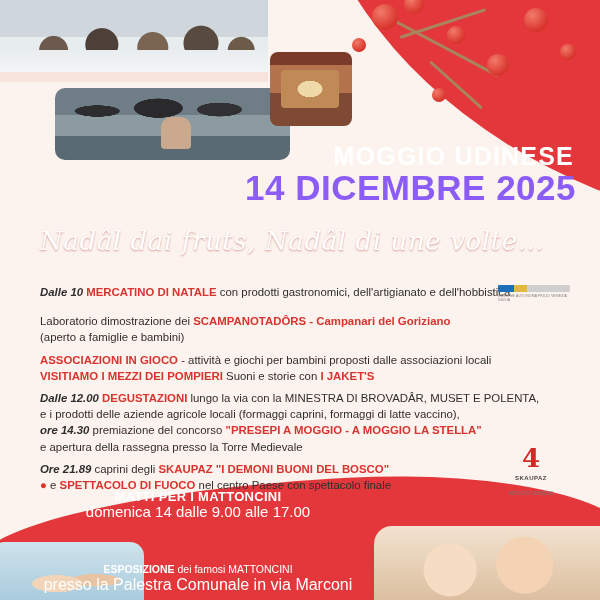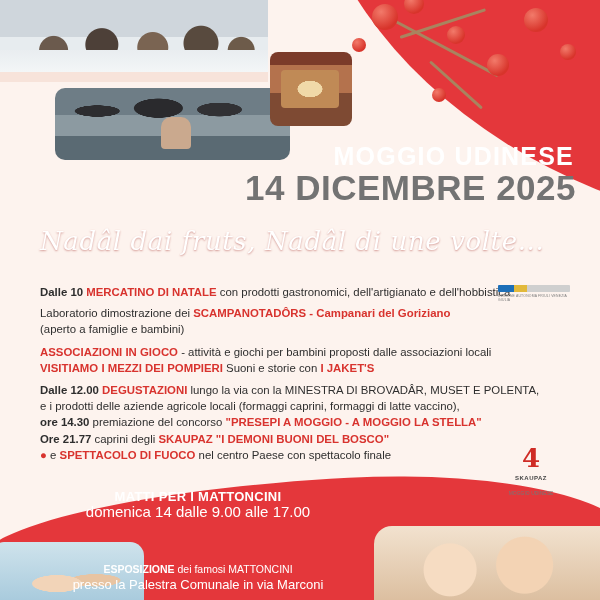--- a/index.html
+++ b/index.html
@@ -151,21 +151,21 @@
     right: 26px; top: 142px;
     color: #fff;
     font-size: 25px;
     font-weight: bold;
     letter-spacing: 1.2px;
     text-align: right;
   }
   .date {
     position: absolute;
     right: 24px; top: 168px;
-    color: #737373;
+    color: #8b5cf6;
     font-size: 35px;
     font-weight: bold;
     letter-spacing: 0.5px;
     text-align: right;
   }
   .slogan {
     position: absolute;
     left: 40px; top: 226px;
     width: 545px;
     color: #ffffff;
@@ -180,21 +180,21 @@
   .program {
     position: absolute;
     left: 40px; top: 285px;
     width: 530px;
     font-size: 11.4px;
     line-height: 15.2px;
     color: #2e2e2e;
   }
   .line { margin-bottom: 1px; }
   .gap { margin-bottom: 7px; }
-  .b { font-weight: bold; }
+  .b { font-weight: bold; font-style: italic; }
   .red { color: #d8332e; font-weight: bold; }
   .redq { color: #d8332e; font-weight: bold; }
   .bullet { color: #d8332e; font-weight: bold; }
 
   
   .logo-region {
     position: absolute;
     right: 0; top: 0;
     width: 72px; height: 24px;
     font-size: 3.4px;
@@ -238,21 +238,21 @@
     left: 18px; bottom: 8px;
     width: 360px;
     text-align: center;
     color: #fff;
     line-height: 15px;
   }
   .ribbon .t1 { font-size: 13px; font-weight: bold; letter-spacing: .3px; }
   .ribbon .t2 { font-size: 15px; }
   .ribbon .t3 { font-size: 10.5px; margin-top: 43px; }
   .ribbon .t3 b { font-weight: bold; }
-  .ribbon .t4 { font-size: 13px; }
+  .ribbon .t4 { font-size: 16px; }
 </style>
 </head>
 <body>
 
 <div class="poster">
 
   <div class="red-curve"></div>
   <div class="red-bottom"></div>
 
   <div class="photo-band">
@@ -284,21 +284,21 @@
       <div class="bar"></div>
       <div>REGIONE AUTONOMA FRIULI VENEZIA GIULIA</div>
     </div>
 
     <div class="line">
       <span class="b">Dalle 10</span>
       <span class="red">MERCATINO DI NATALE</span>
       <span>con prodotti gastronomici, dell'artigianato e dell'hobbistica</span>
     </div>
 
-    <div class="line" style="margin-top:6px;">
+    <div class="line" style="margin-top:14px;">
       <span>Laboratorio dimostrazione dei </span><span class="red">SCAMPANOTADÔRS - Campanari del Goriziano</span>
     </div>
     <div class="line gap">(aperto a famiglie e bambini)</div>
 
     <div class="line">
       <span class="red">ASSOCIAZIONI IN GIOCO</span><span> - attività e giochi per bambini proposti dalle associazioni locali</span>
     </div>
 
     <div class="line gap">
       <span class="red">VISITIAMO I MEZZI DEI POMPIERI</span><span> Suoni e storie con </span><span class="red">I JAKET'S</span>
@@ -306,23 +306,24 @@
 
     <div class="line">
       <span class="b">Dalle 12.00</span>
       <span class="red">DEGUSTAZIONI</span><span> lungo la via con la MINESTRA DI BROVADÂR, MUSET E POLENTA,</span>
     </div>
     <div class="line">e i prodotti delle aziende agricole locali (formaggi caprini, formaggi di latte vaccino),</div>
 
     <div class="line">
       <span class="b">ore 14.30</span><span> premiazione del concorso </span><span class="redq">"PRESEPI A MOGGIO - A MOGGIO LA STELLA"</span>
     </div>
-
-    <div class="line">
-      <span class="b">Ore 21.77</span><span> caprini degli </span><span class="red">SKAUPAZ</span><span>&nbsp;</span><span class="red">"I DEMONI BUONI DEL BOSCO"</span>
+    <div class="line gap">e apertura della rassegna presso la Torre Medievale</div>
+
+    <div class="line">
+      <span class="b">Ore 21.89</span><span> caprini degli </span><span class="red">SKAUPAZ</span><span>&nbsp;</span><span class="red">"I DEMONI BUONI DEL BOSCO"</span>
     </div>
     <div class="line">
       <span class="bullet">●</span>
       <span>e </span><span class="red">SPETTACOLO DI FUOCO</span><span> nel centro Paese con spettacolo finale</span>
     </div>
 
     <div class="logo-skaupaz">
       <div class="glyph">4</div>
       <div class="nm">SKAUPAZ</div>
       <div class="sub">MOGGIO UDINESE</div>

